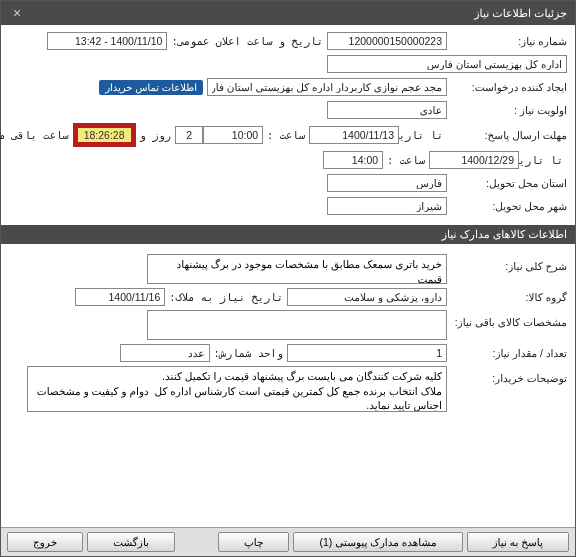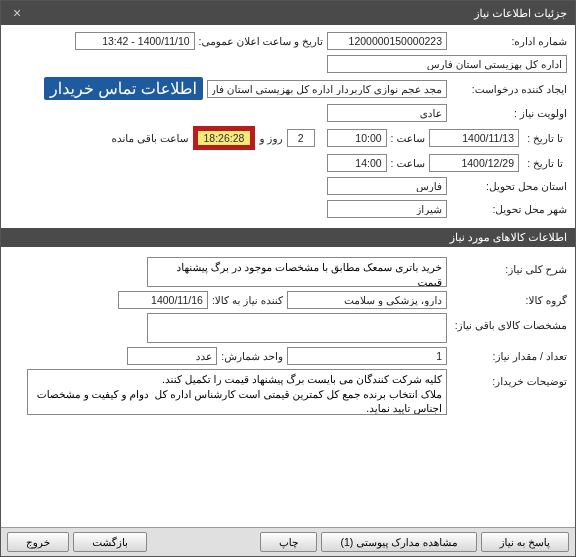--- a/index.html
+++ b/index.html
@@ -52,41 +52,42 @@
   font-size: 10.5px;
   color: #222;
   padding-left: 4px;
   flex-shrink: 0;
 }
 .lbl-sm {
   font-size: 10.5px;
   color: #222;
   padding: 0 4px;
   white-space: nowrap;
+  font-family: Liberation Mono, monospace;
 }
 .fld {
   border: 1px solid #888;
   background: #fff;
   height: 18px;
   padding: 1px 4px;
   font-size: 10.5px;
   font-family: inherit;
   color: #222;
 }
 .w60 { width: 60px; }
 .w90 { width: 90px; }
 .w120 { width: 120px; }
 .w160 { width: 160px; }
 .w240 { width: 240px; }
 .badge-blue {
   background: #1e5a9e;
   color: #fff;
   padding: 2px 6px;
   border-radius: 2px;
-  font-size: 16px;
+  font-size: 10px;
   margin-right: 4px;
   cursor: pointer;
 }
 .badge-yellow {
   background: #f5e97a;
   color: #333;
   padding: 1px 6px;
   border: 5px solid #b91c1c;
   font-size: 10.5px;
 }
@@ -111,42 +112,42 @@
   background: #e0e0e0;
   border-top: 1px solid #999;
   padding: 4px 6px;
   display: flex;
   gap: 4px;
   align-items: center;
 }
 .btn {
   background: linear-gradient(#fefefe, #d8d8d8);
   border: 1px solid #888;
-  padding: 3px 18px;
+  padding: 3px 25px;
   font-size: 10.5px;
   font-family: inherit;
   cursor: pointer;
   border-radius: 2px;
 }
 .spacer { flex: 1; }
 </style>
 </head>
 <body>
 
 <div class="window">
 
   <div class="titlebar">
     <span>جزئیات اطلاعات نیاز</span>
     <span class="titlebar-close">×</span>
   </div>
 
   <div class="form-area">
 
     <div class="row">
-      <span class="lbl">شماره اداره:</span>
+      <span class="lbl">شماره نیاز:</span>
       <input class="fld w120" readonly="" value="1200000150000223" style="">
       <span class="lbl-sm">تاریخ و ساعت اعلان عمومی:</span>
       <input class="fld w120" readonly="" value="1400/11/10 - 13:42" style="">
     </div>
 
     <div class="row">
       <input class="fld w240" readonly="" value="اداره کل بهزیستی استان فارس" style="">
     </div>
 
     <div class="row">
@@ -154,20 +155,21 @@
       <input class="fld w240" readonly="" value="مجد عجم نوازی کاربردار اداره کل بهزیستی استان فارس" style="">
       <span class="badge-blue">اطلاعات تماس خریدار</span>
     </div>
 
     <div class="row">
       <span class="lbl">اولویت نیاز :</span>
       <input class="fld w120" readonly="" value="عادی" style="">
     </div>
 
     <div class="row">
+      <span class="lbl">مهلت ارسال پاسخ:</span>
       <span class="lbl-sm" style="width:48px">تا تاریخ :</span>
       <input class="fld w90" readonly="" value="1400/11/13" style="">
       <span class="lbl-sm">ساعت :</span>
       <input class="fld w60" readonly="" value="10:00" style="">
       <span style="width:12px"></span>
       <input class="fld" style="width: 28px; text-align: center;" readonly="" value="2">
       <span class="lbl-sm">روز و</span>
       <span class="badge-yellow">18:26:28</span>
       <span class="lbl-sm">ساعت باقی مانده</span>
     </div>
@@ -184,33 +186,33 @@
       <input class="fld w120" readonly="" value="فارس" style="">
     </div>
 
     <div class="row">
       <span class="lbl">شهر محل تحویل:</span>
       <input class="fld w120" readonly="" value="شیراز" style="">
     </div>
 
   </div>
 
-  <div class="section-hdr">اطلاعات کالاهای مورد نیاز</div>
+  <div class="section-hdr">اطلاعات کالاهای مدارک نیاز</div>
 
   <div class="form-area">
 
     <div class="row" style="align-items:flex-start">
       <span class="lbl" style="padding-top:6px">شرح کلی نیاز:</span>
       <textarea class="ta" style="width: 300px; height: 30px;" readonly="">خرید باتری سمعک مطابق با مشخصات موجود در برگ پیشنهاد قیمت</textarea>
     </div>
 
     <div class="row">
       <span class="lbl">گروه کالا:</span>
       <input class="fld w160" readonly="" value="دارو، پزشکی و سلامت" style="">
-      <span class="lbl-sm">کننده نیاز به کالا:</span>
+      <span class="lbl-sm">تاریخ نیاز به ملاک:</span>
       <input class="fld w90" readonly="" value="1400/11/16" style="">
     </div>
 
     <div class="row" style="align-items:flex-start">
       <span class="lbl" style="padding-top:6px">مشخصات کالای باقی نیاز:</span>
       <textarea class="ta" style="width: 300px; height: 30px;" readonly=""></textarea>
     </div>
 
     <div class="row">
       <span class="lbl">تعداد / مقدار نیاز:</span>

